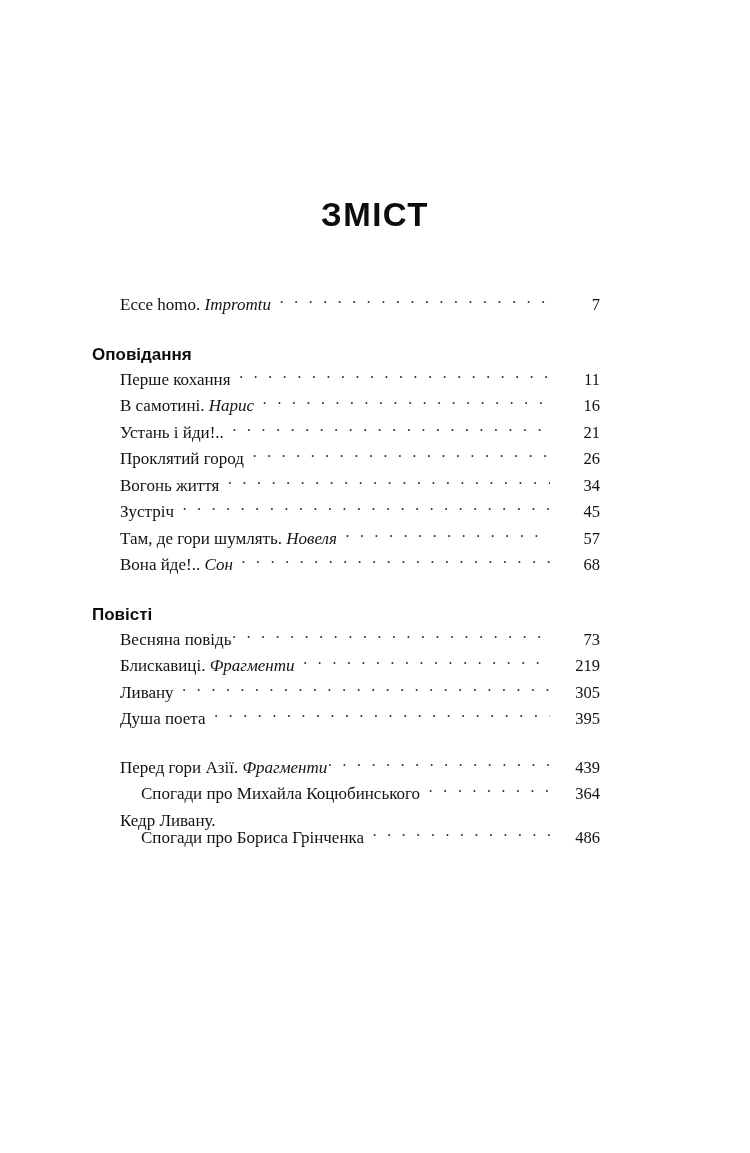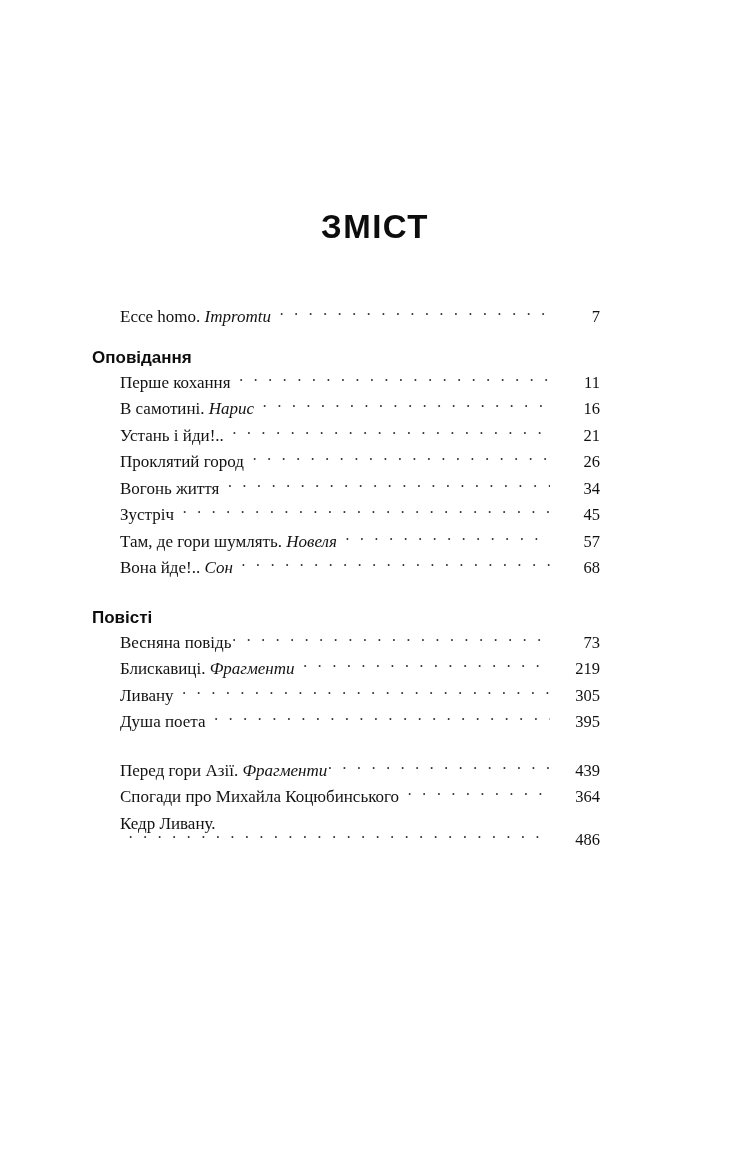--- a/index.html
+++ b/index.html
@@ -21,21 +21,21 @@
     box-sizing: border-box;
     padding: 0;
     position: relative;
   }
   .toc-title {
     text-align: center;
     font-family: "Liberation Sans", sans-serif;
     font-weight: bold;
     font-size: 33px;
     letter-spacing: 1.5px;
-    margin: 12px;
+    margin: 0;
     padding-top: 196px;
     color: #0d0d0d;
   }
   .toc-body {
     margin-top: 62px;
     padding-left: 92px;
     padding-right: 150px;
   }
   .section {
     margin-bottom: 0;
@@ -94,23 +94,24 @@
   .entry.two-line {
     display: block;
     white-space: normal;
   }
   .entry .line1 {
     display: block;
   }
   .entry .line2 {
     display: flex;
     align-items: baseline;
+    margin-left: 21px;
   }
   .gap-lg { height: 22px; }
-  .first-entry-block { margin-bottom: 0; }
+  .first-entry-block { margin-bottom: 9px; }
 </style>
 </head>
 <body>
 
 <div class="page">
 
   <h1 class="toc-title">ЗМІСТ</h1>
 
   <div class="toc-body">
 
@@ -210,20 +211,21 @@
         <li class="entry two-line">
           <span class="line2">
             <span class="entry-title ital">Спогади про Михайла Коцюбинського</span>
             <span class="dots">· · · · · · · · · · · · · · · · · · · · · · · · · · · · · · · · · · · · · · · · · ·</span>
             <span class="page-num">364</span>
           </span>
         </li>
         <li class="entry two-line">
           <span class="line1">Кедр Ливану.</span>
           <span class="line2">
+            <span class="entry-title ital">Спогади про Бориса Грінченка</span>
             <span class="dots">· · · · · · · · · · · · · · · · · · · · · · · · · · · · · · · · · · · · · · · · · ·</span>
             <span class="page-num">486</span>
           </span>
         </li>
       </ul>
     </div>
 
   </div>
 </div>
 

